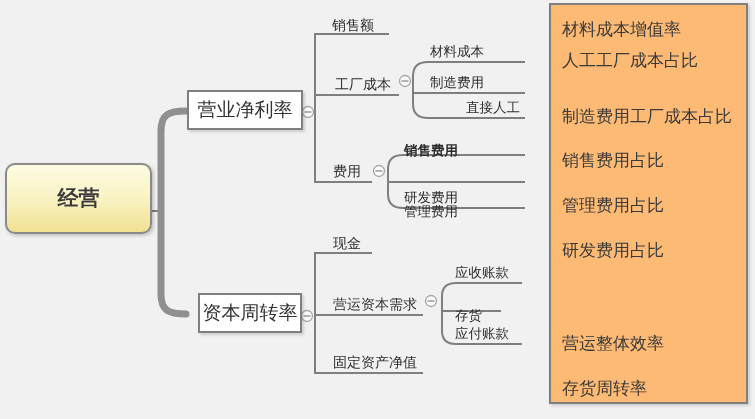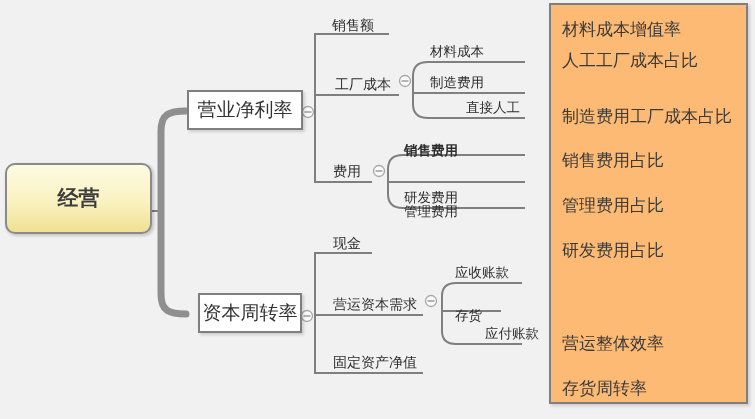--- a/index.html
+++ b/index.html
@@ -116,21 +116,21 @@
   <div class="sub-label small" style="left:404px;top:143px;font-weight:bold;">销售费用</div>
   <div class="sub-label small" style="left:404px;top:164px;margin-top:40px;">管理费用</div>
   <div class="sub-label small" style="left:404px;top:190px;">研发费用</div>
 
   <div class="sub-label" style="left:333px;top:235px;">现金</div>
   <div class="sub-label" style="left:333px;top:296px;">营运资本需求</div>
   <div class="sub-label" style="left:333px;top:354px;">固定资产净值</div>
 
   <div class="sub-label small" style="left:455px;top:265px;">应收账款</div>
   <div class="sub-label small" style="left:455px;top:293px;margin-top:15px;">存货</div>
-  <div class="sub-label small" style="left:455px;top:326px;margin-left:30px;">应付账款</div>
+  <div class="sub-label small" style="left:455px;top:326px;">应付账款</div>
 
   <div class="panel">
     <div class="panel-item" style="top:15px;">材料成本增值率</div>
     <div class="panel-item" style="top:46px;">人工工厂成本占比</div>
     <div class="panel-item" style="top:102px;">制造费用工厂成本占比</div>
     <div class="panel-item" style="top:146px;">销售费用占比</div>
     <div class="panel-item" style="top:191px;">管理费用占比</div>
     <div class="panel-item" style="top:236px;">研发费用占比</div>
     <div class="panel-item" style="top:329px;">营运整体效率</div>
     <div class="panel-item" style="top:374px;">存货周转率</div>

